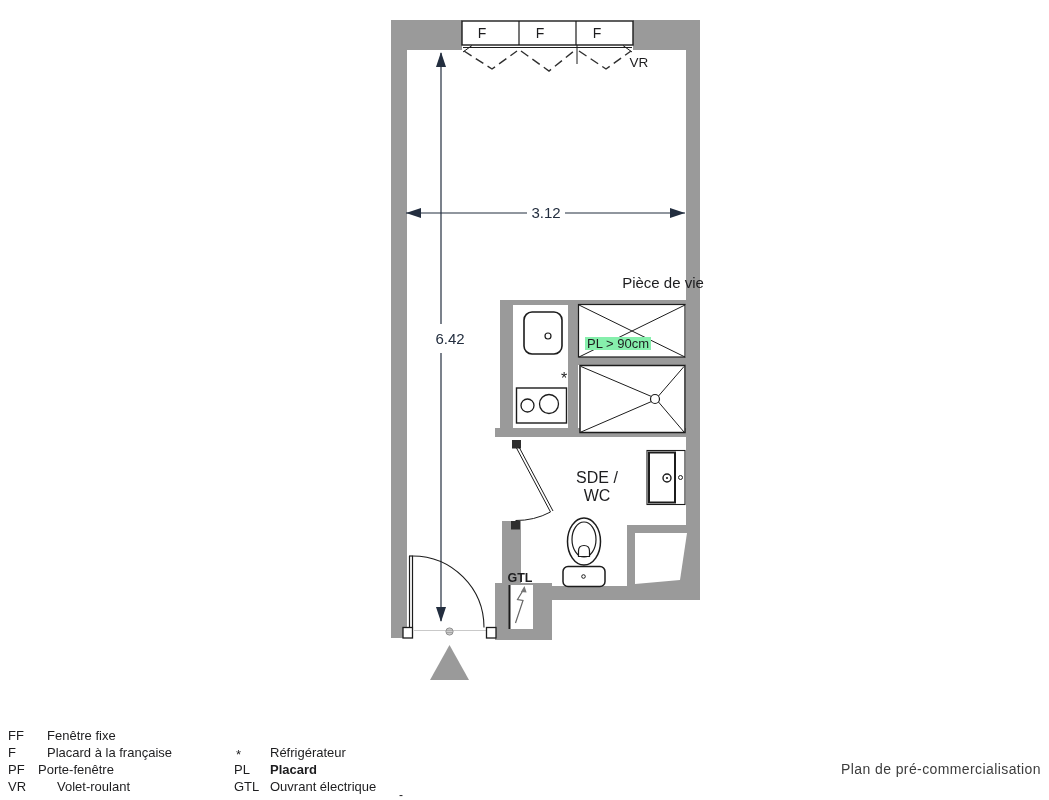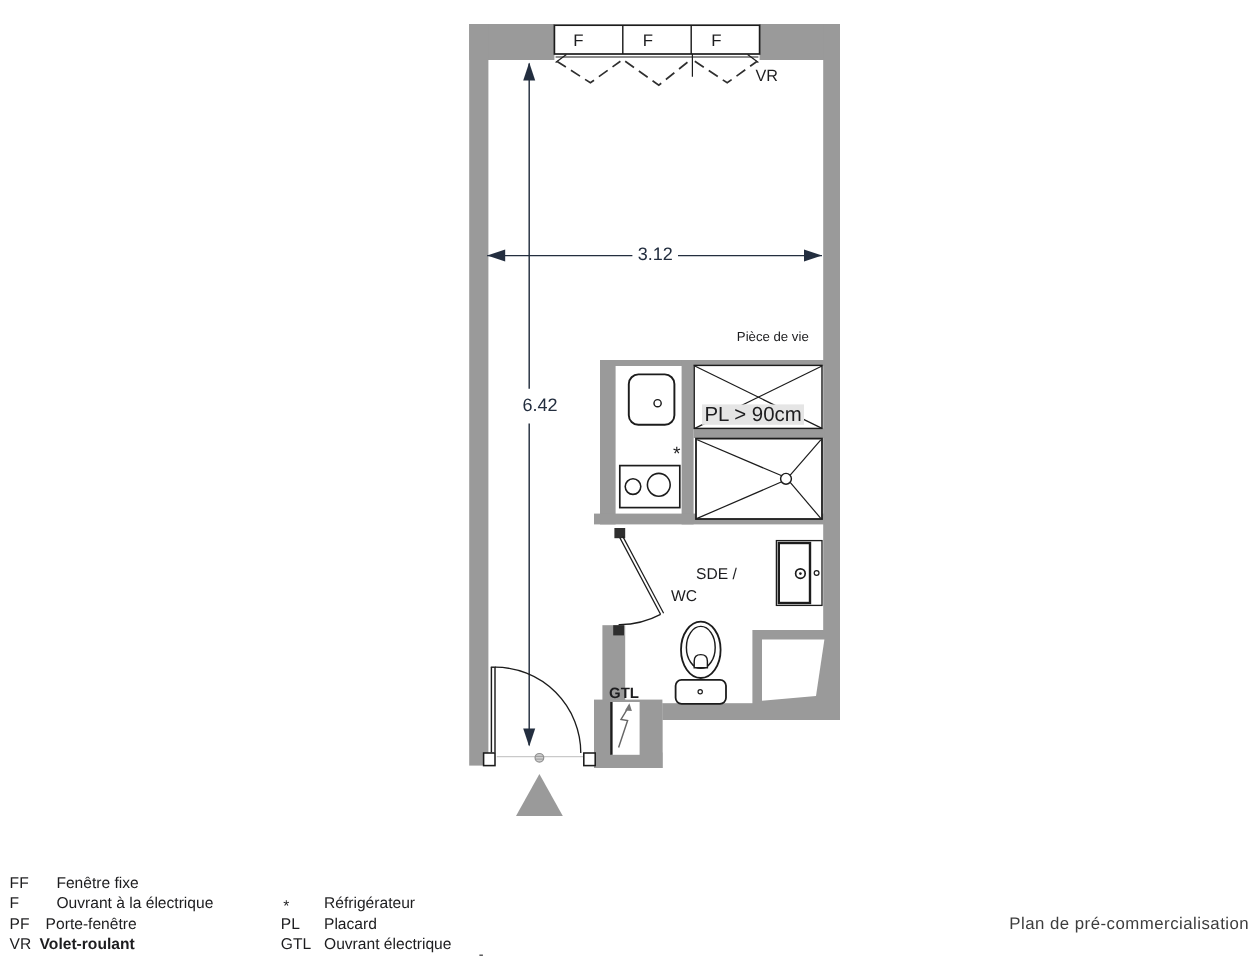--- a/index.html
+++ b/index.html
@@ -12,24 +12,24 @@
   .ln{stroke:var(--line);fill:none;}
   .jamb{fill:#2e2e2e;}
   .dash{stroke:#2f2f2f;stroke-dasharray:9 5;fill:none;stroke-width:1.4;}
   .dim{stroke:var(--dim);stroke-width:1.2;fill:none;}
   .dimfill{fill:var(--dim);}
   .lbl{position:absolute;transform:translate(-50%,-50%);color:var(--text);
        white-space:nowrap;line-height:1;}
   .f-label{font-size:14px;}
   .vr-label{font-size:13.5px;}
   .dim-label{font-size:15px;color:var(--dim);}
-  .room-label{font-size:11px;}
-  .closet-label{position:absolute;font-size:17px;color:var(--text);background:#e5e5e5;
+  .room-label{font-size:15px;margin-left:19px;}
+  .closet-label{position:absolute;font-size:13px;color:var(--text);background:#86efac;
        padding:0 2px;white-space:nowrap;line-height:1;}
-  .sde-label{font-size:13px;}
+  .sde-label{font-size:16px;}
   .gtl-label{font-size:12.5px;font-weight:600;}
   .star-label{font-size:16px;}
   .lg{position:absolute;font-size:13px;color:var(--text);white-space:nowrap;line-height:1;}
   .title{position:absolute;right:8px;top:761px;font-size:14px;color:var(--muted);
        letter-spacing:0.4px;white-space:nowrap;}
   .stray{position:absolute;left:399px;top:788px;font-size:12px;color:var(--text);}
 </style>
 </head>
 <body>
 
@@ -163,37 +163,37 @@
   <span class="lbl f-label" style="left:597px;top:33px;">F</span>
   <span class="lbl vr-label" style="left:639px;top:63px;">VR</span>
 
   <span class="lbl dim-label" style="left:546px;top:212px;">3.12</span>
   <span class="lbl dim-label" style="left:440px;top:338px;padding-left:20px;">6.42</span>
 
   <span class="lbl room-label" style="left:644px;top:282px;">Pièce de vie</span>
   <span class="closet-label" style="left:585px;top:337px;">PL &gt; 90cm</span>
   <span class="lbl star-label" style="left:564px;top:379px;">*</span>
   <span class="lbl sde-label" style="left:597px;top:478px;">SDE /</span>
-  <span class="lbl sde-label" style="left:570px;top:496px;">WC</span>
+  <span class="lbl sde-label" style="left:597px;top:496px;">WC</span>
   <span class="lbl gtl-label" style="left:520px;top:578px;">GTL</span>
 
   <div>
     <span class="lg" style="left:8px;top:729px;">FF</span>
     <span class="lg" style="left:47px;top:729px;">Fenêtre fixe</span>
     <span class="lg" style="left:8px;top:746px;">F</span>
-    <span class="lg" style="left:47px;top:746px;">Ouvrant à la électrique</span>
+    <span class="lg" style="left:47px;top:746px;">Placard à la française</span>
     <span class="lg" style="left:8px;top:763px;">PF</span>
     <span class="lg" style="left:38px;top:763px;">Porte-fenêtre</span>
     <span class="lg" style="left:8px;top:780px;">VR</span>
-    <span class="lg" style="left:33px;top:780px;font-weight:bold;">Volet-roulant</span>
+    <span class="lg" style="left:57px;top:780px;">Volet-roulant</span>
 
     <span class="lg" style="left:236px;top:748px;">*</span>
     <span class="lg" style="left:270px;top:746px;">Réfrigérateur</span>
     <span class="lg" style="left:234px;top:763px;">PL</span>
-    <span class="lg" style="left:270px;top:763px;">Placard</span>
+    <span class="lg" style="left:270px;top:763px;font-weight:bold;">Placard</span>
     <span class="lg" style="left:234px;top:780px;">GTL</span>
     <span class="lg" style="left:270px;top:780px;">Ouvrant électrique</span>
 
     <span class="stray">-</span>
   </div>
 
   <span class="title">Plan de pré-commercialisation</span>
 
 </div>
 

